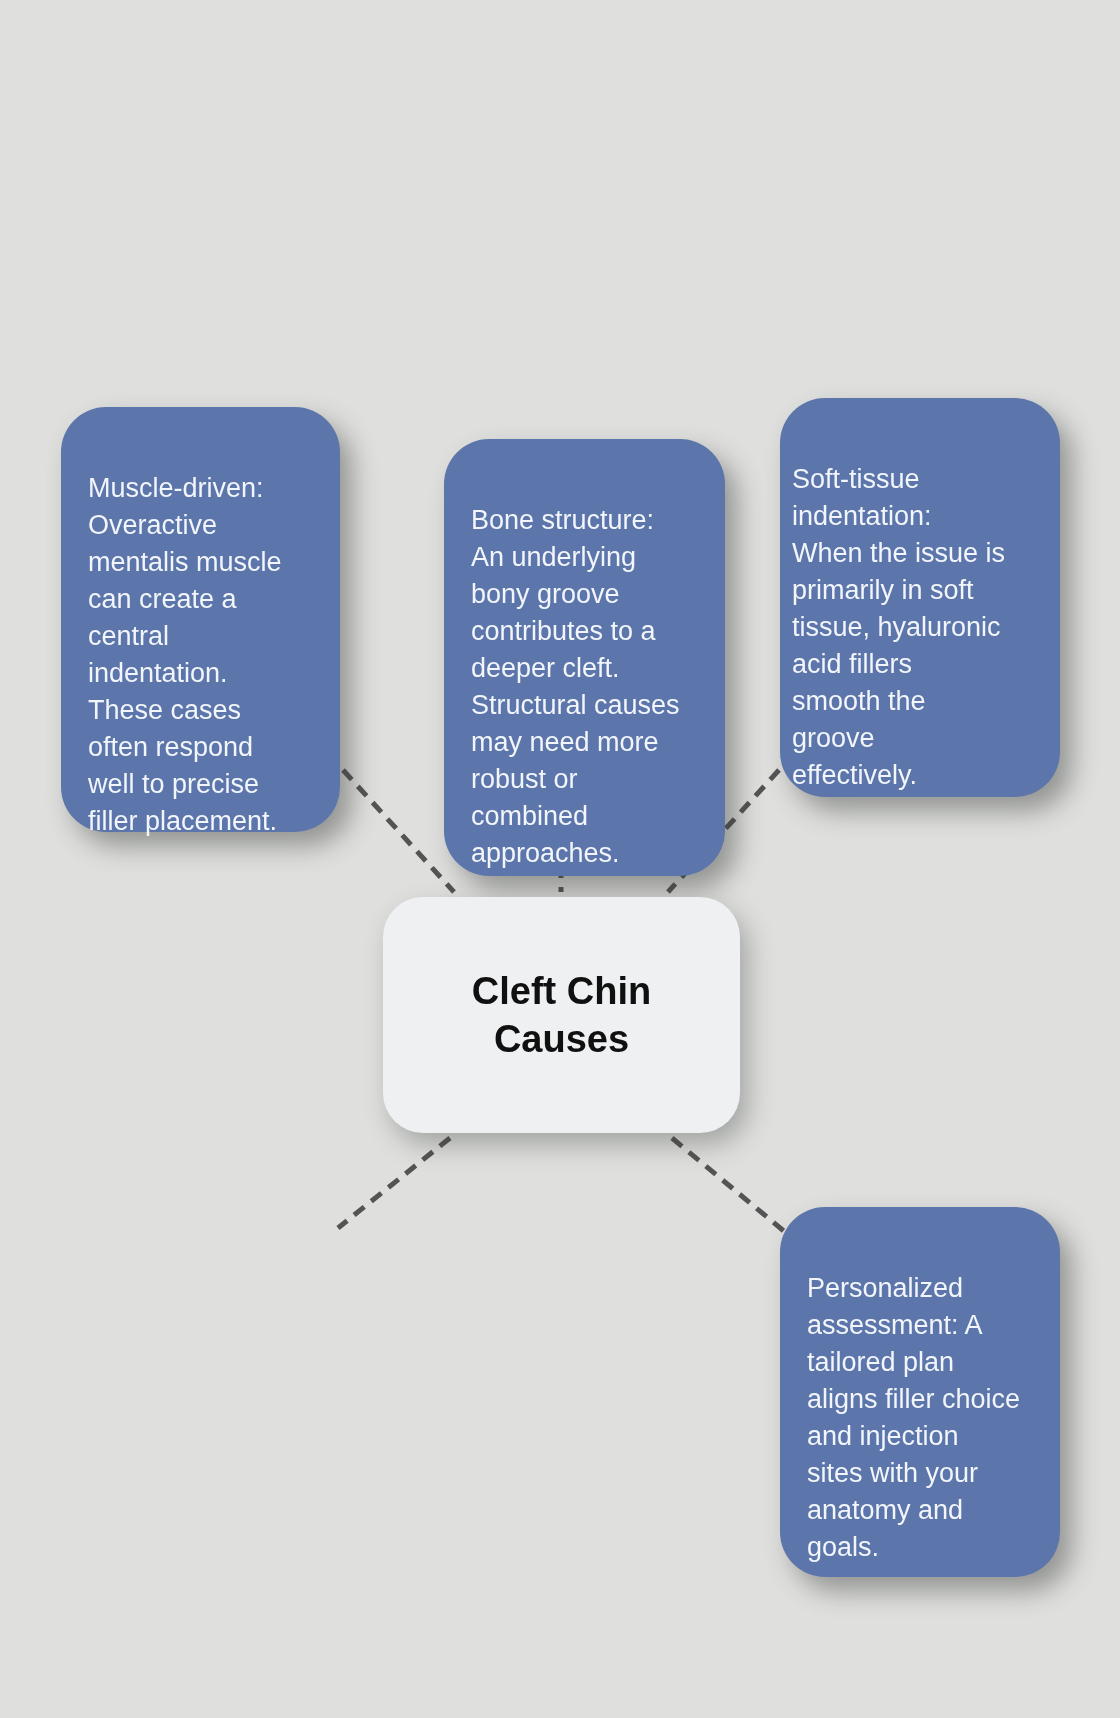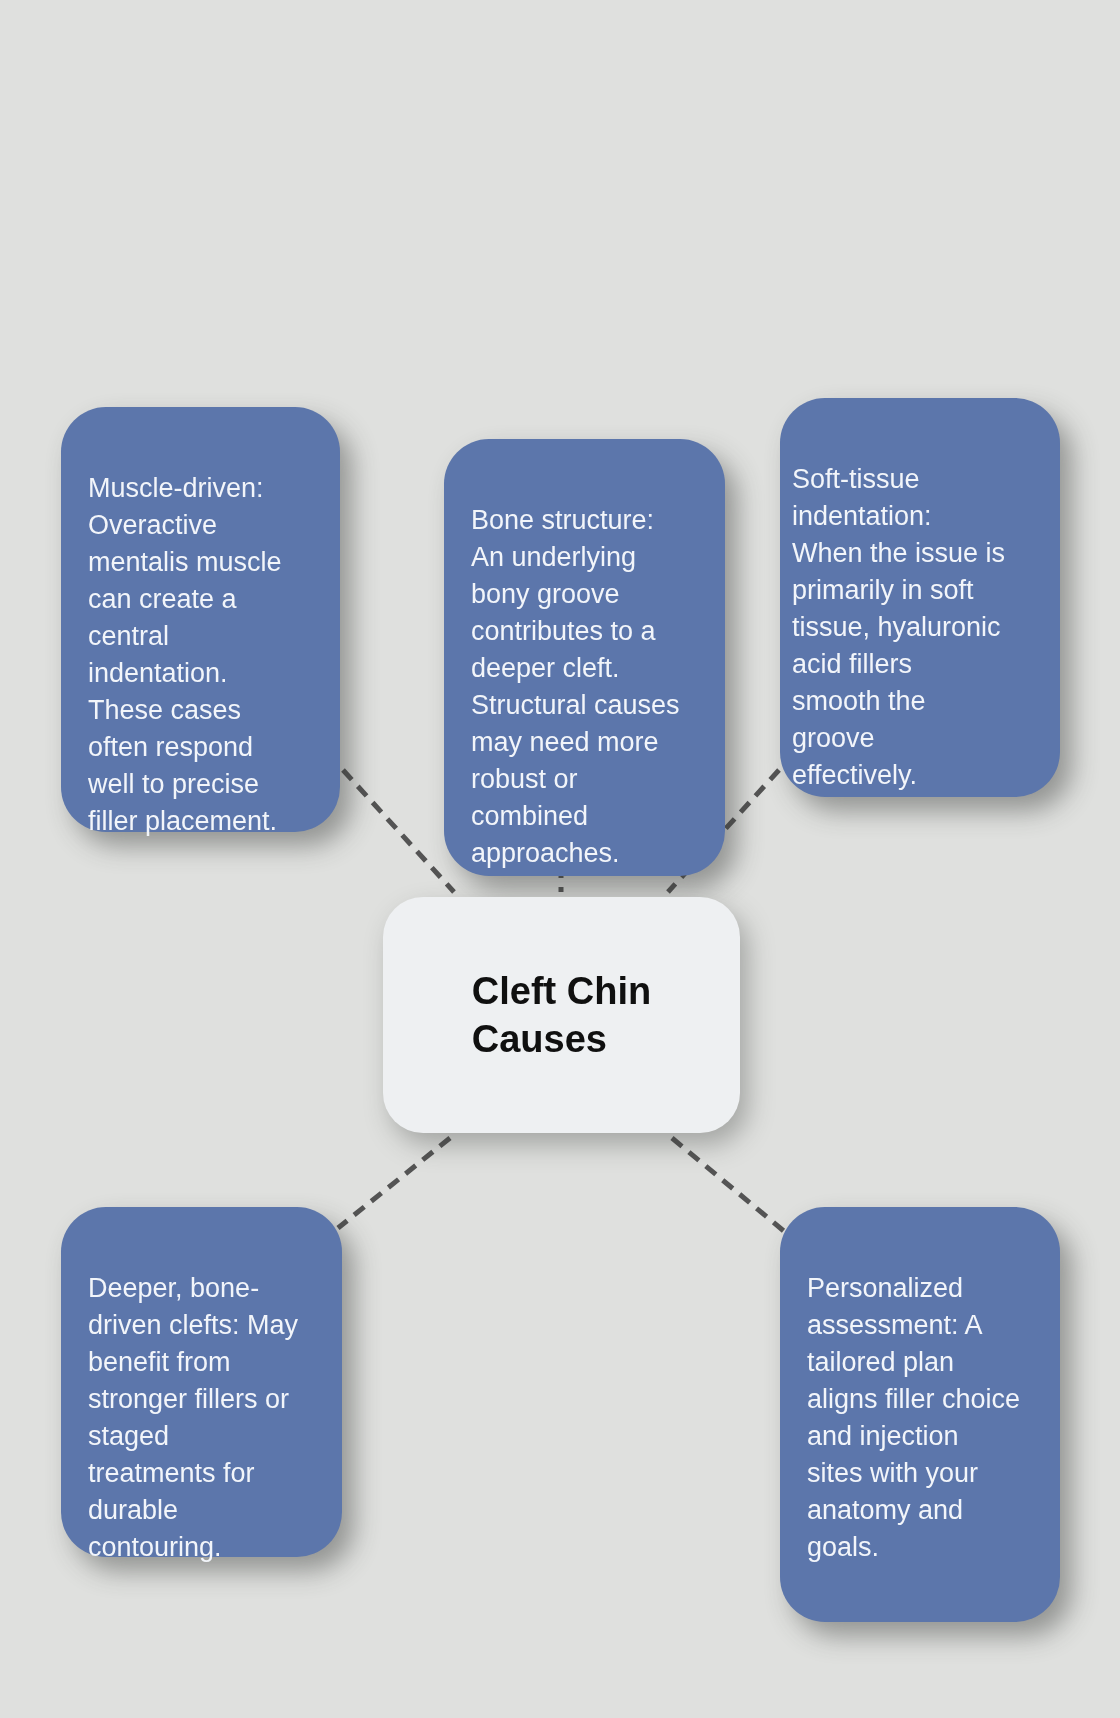--- a/index.html
+++ b/index.html
@@ -51,38 +51,38 @@
     font-size:27px;
     line-height:37px;
     box-sizing:border-box;
     padding:26px 14px 24px 27px;
     white-space:pre-line;
   }
   .node--muscle { left:61px;  top:398px;  width:279px; height:425px;margin-top:9px; }
   .node--bone   { left:444px; top:398px;  width:281px; height:437px;margin-top:41px; }
   .node--soft   { left:780px; top:398px;  width:280px; height:399px;padding-left:12px; }
   .node--deeper { left:61px;  top:1207px; width:281px; height:350px; }
-  .node--assess { left:780px; top:1207px; width:280px; height:415px; }
+  .node--assess { left:780px; top:1207px; width:280px; height:370px; }
   .center-node{
     position:absolute;
     left:383px; top:897px;
     width:357px; height:236px;
     background:var(--centerBg);
     border-radius:40px;
     box-shadow:8px 12px 26px rgba(55,58,55,0.35);
     display:flex;
     align-items:center;
     justify-content:center;
   }
   .center-node .label{
     font-size:38px;
     line-height:48px;
     font-weight:bold;
     color:var(--centerText);
-    text-align:left;
+    text-align:center;
     white-space:pre-line;
   }
 </style>
 </head>
 <body>
 
 <div class="canvas">
 
 
   <svg class="connectors" width="1120" height="1718" viewBox="0 0 1120 1718" aria-hidden="true">
@@ -129,30 +129,20 @@
 smooth the
 groove
 effectively.</span>
   </div>
 
   <div class="center-node">
     <span class="label">Cleft Chin
 Causes</span>
   </div>
 
-  <div class="node node--deeper">
-    <span>Deeper, bone-
-driven clefts: May
-benefit from
-stronger fillers or
-staged
-treatments for
-durable
-contouring.</span>
-  </div>
 
   <div class="node node--assess">
     <span>Personalized
 assessment: A
 tailored plan
 aligns filler choice
 and injection
 sites with your
 anatomy and
 goals.</span>

